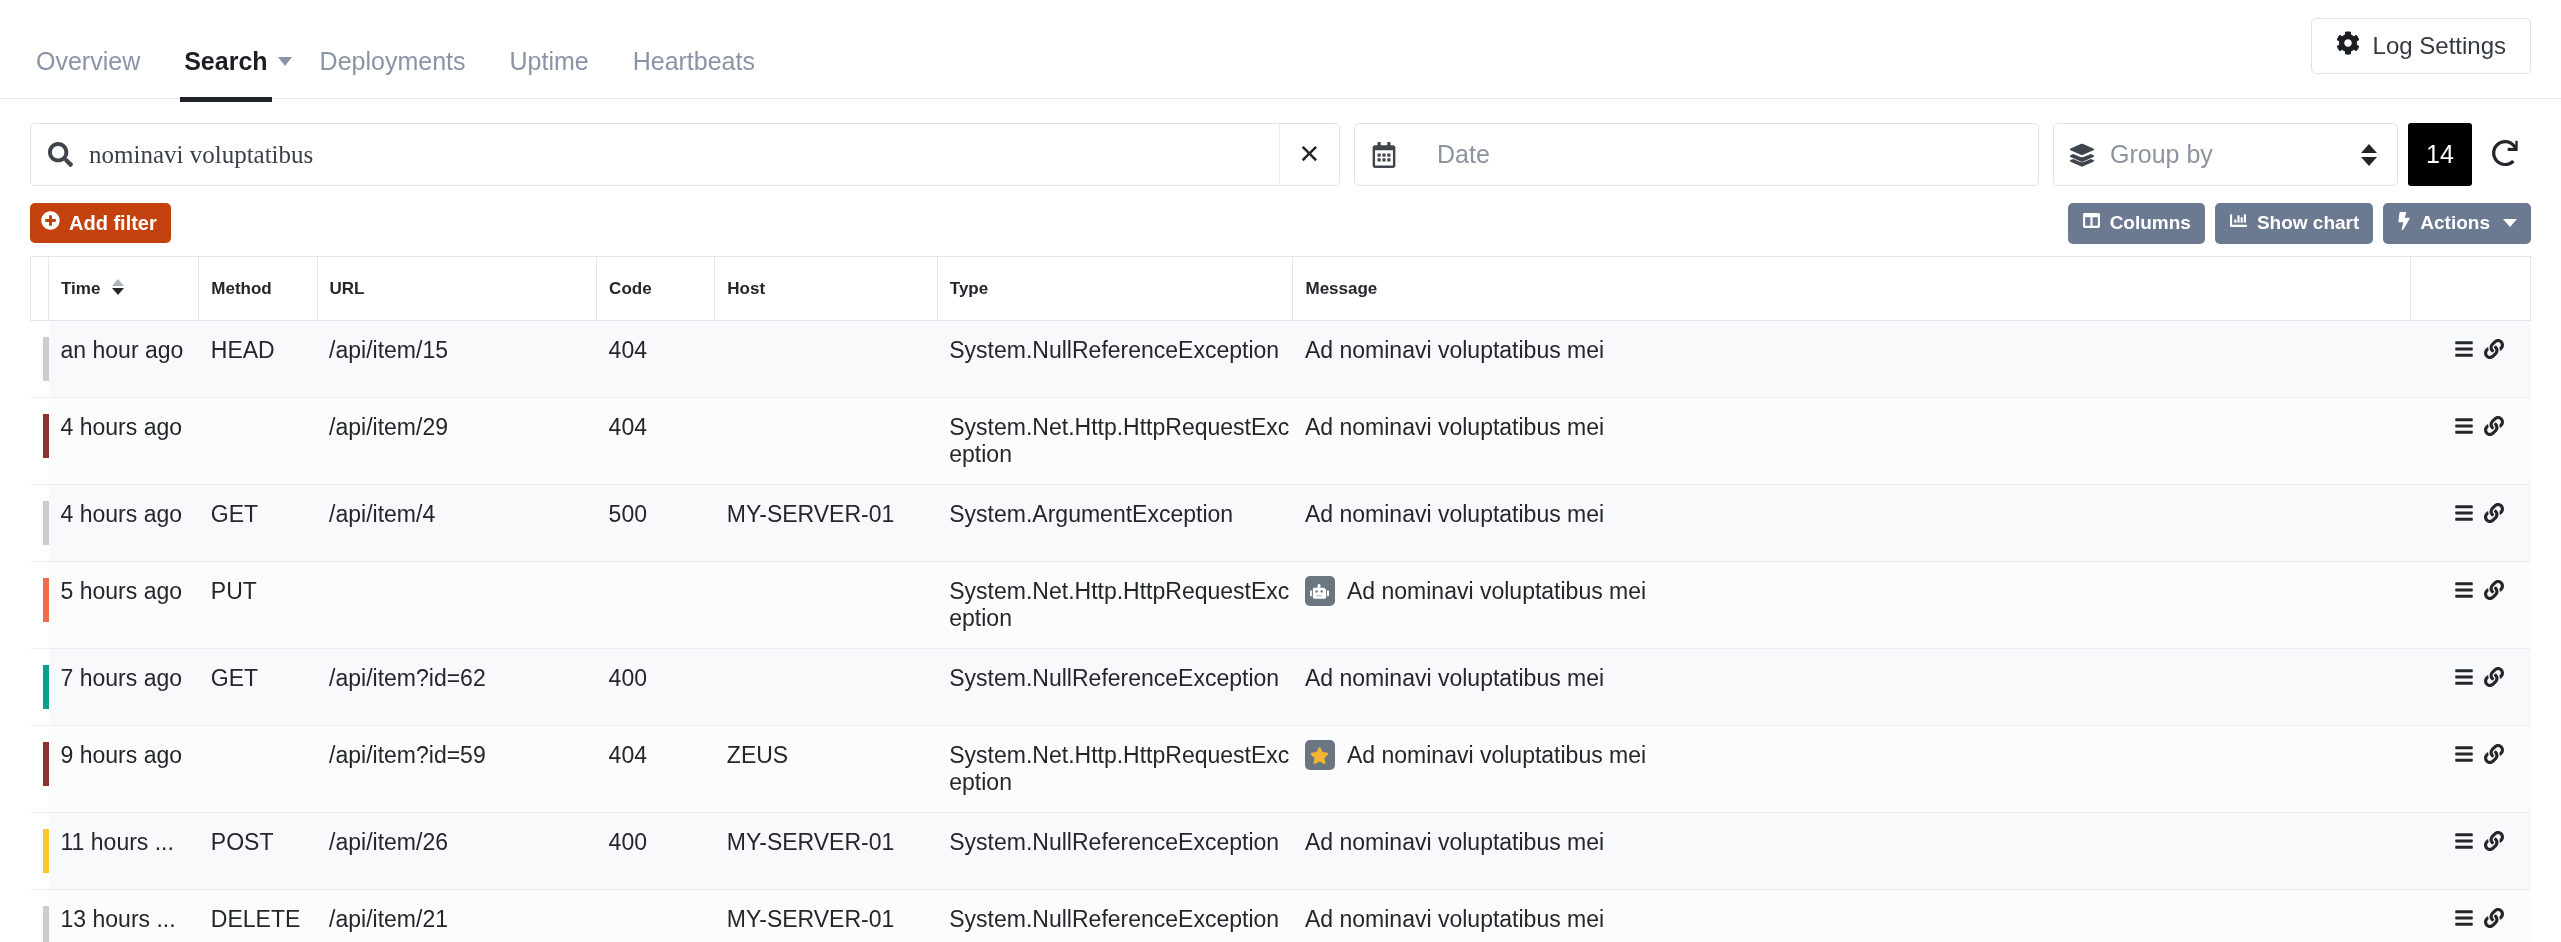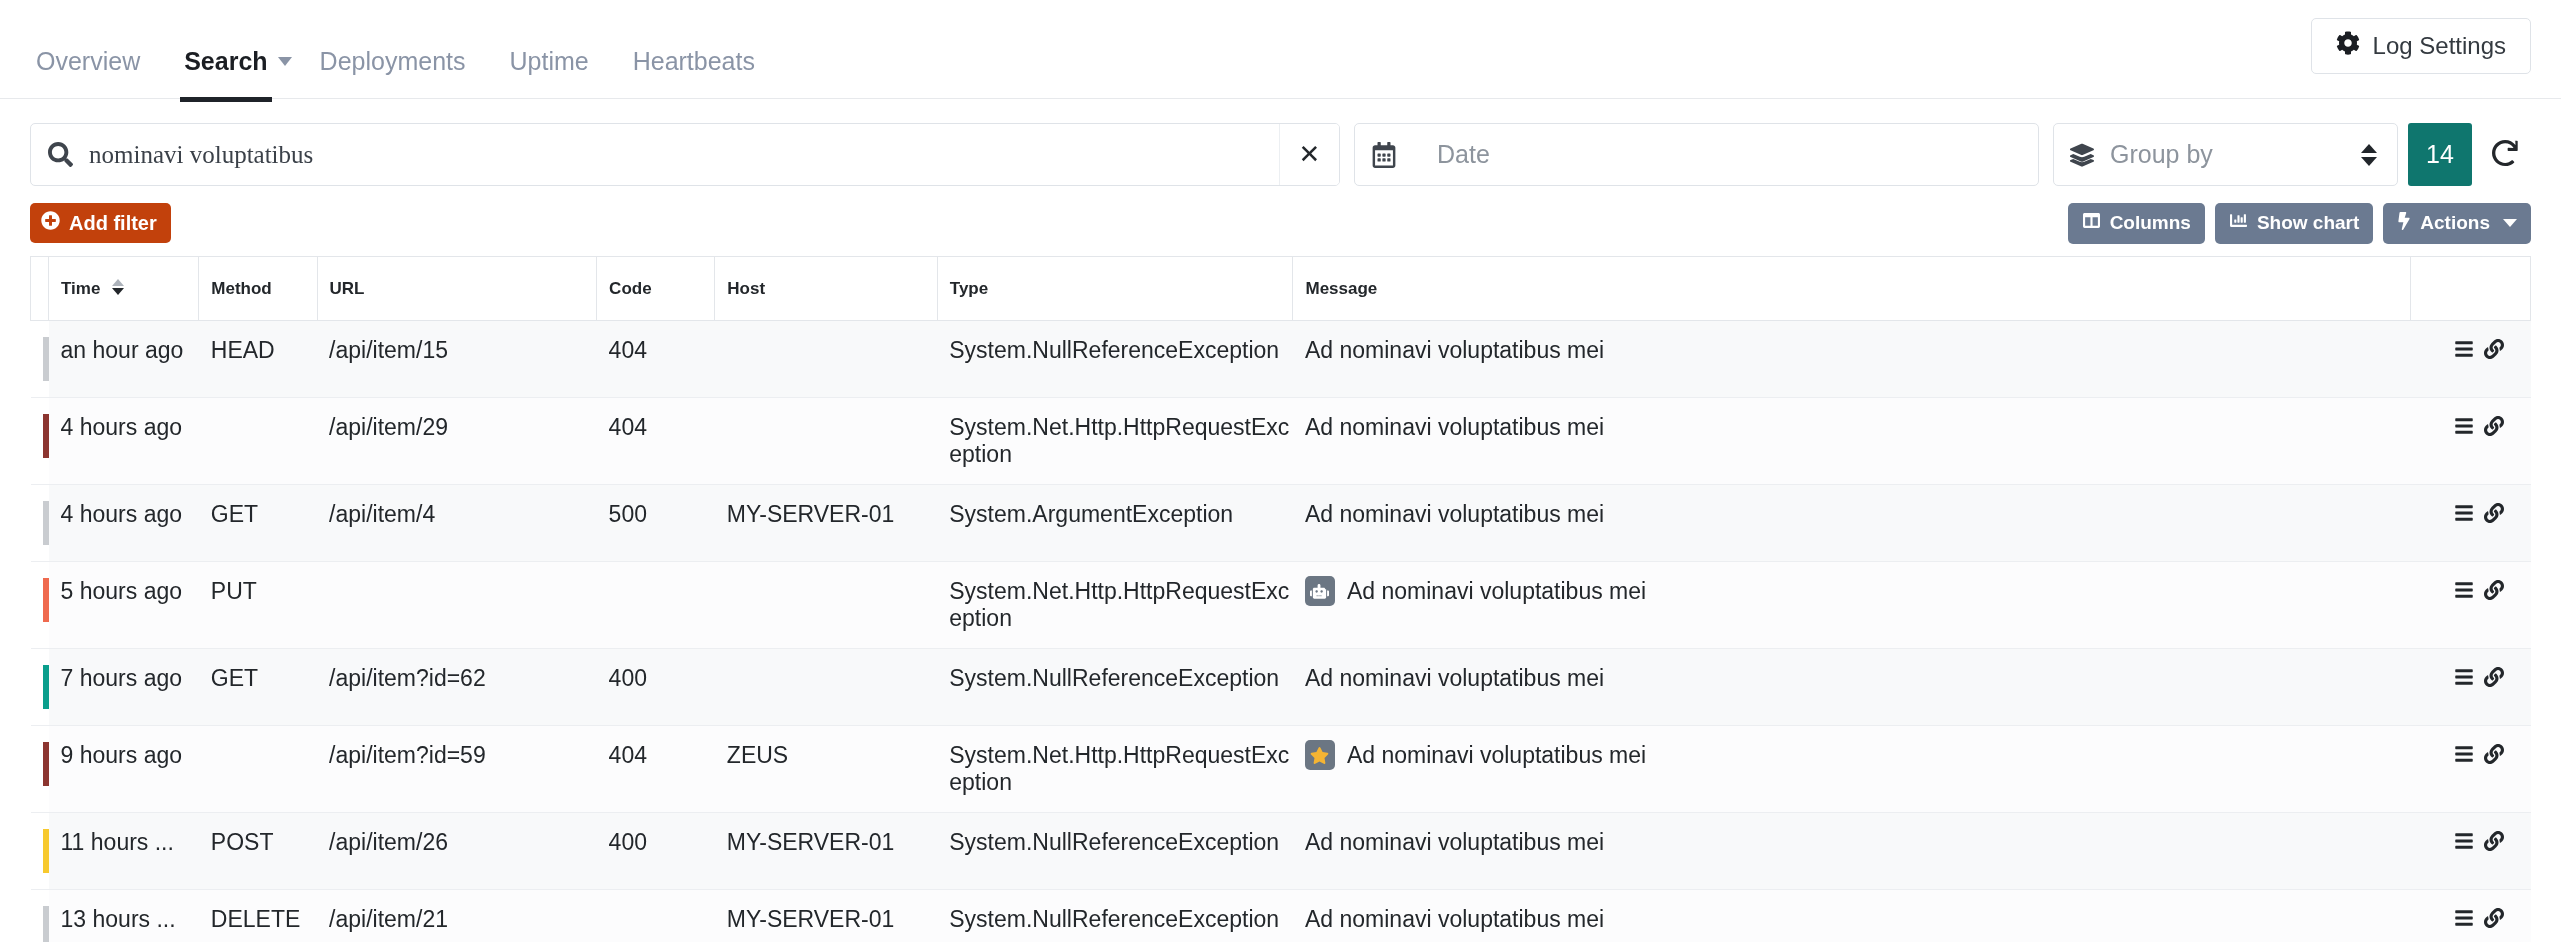--- a/index.html
+++ b/index.html
@@ -171,21 +171,21 @@
     width: 0; height: 0;
     border-left: 8px solid transparent;
     border-right: 8px solid transparent;
     border-top: 9px solid #22262b;
   }
 
   .count-badge {
     flex: 0 0 64px;
     margin-left: 10px;
     height: 63px;
-    background: #0f766e;
+    background: #000000;
     color: #fff;
     display: flex; align-items: center; justify-content: center;
     font-size: 25px;
     border-radius: 3px;
     cursor: pointer;
   }
   .refresh-btn {
     flex: 0 0 66px;
     height: 63px;
     background: transparent;

